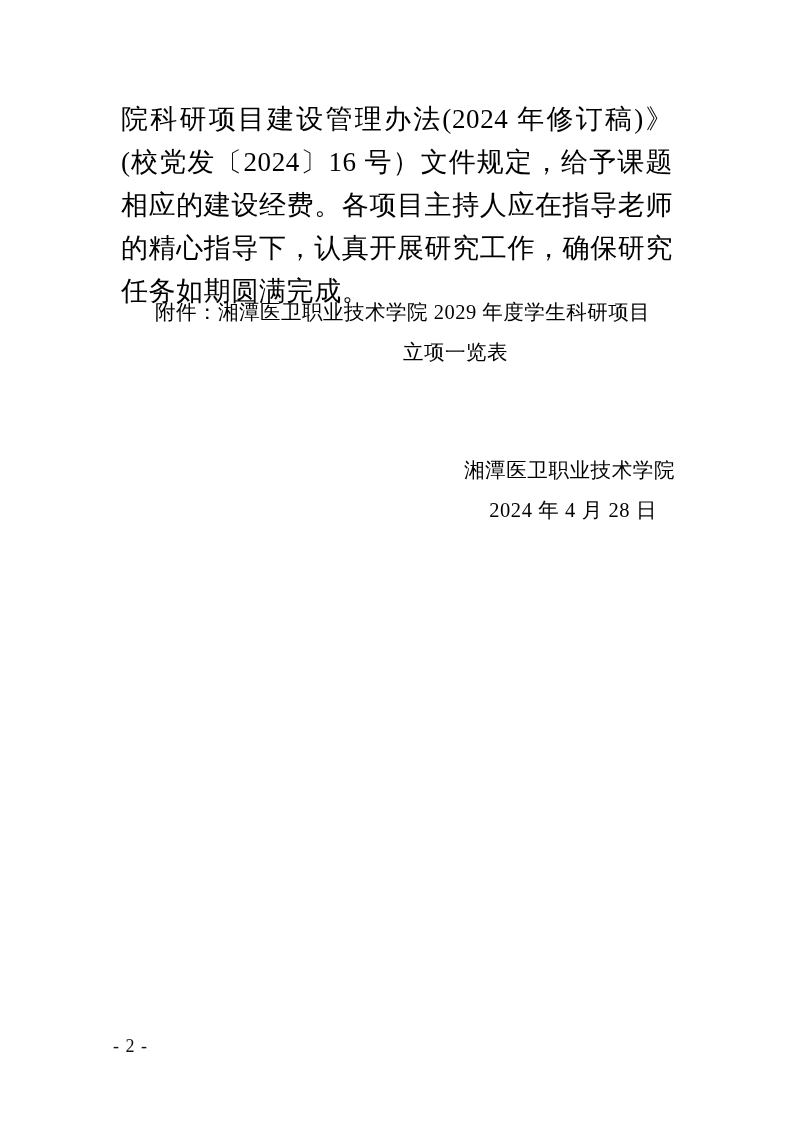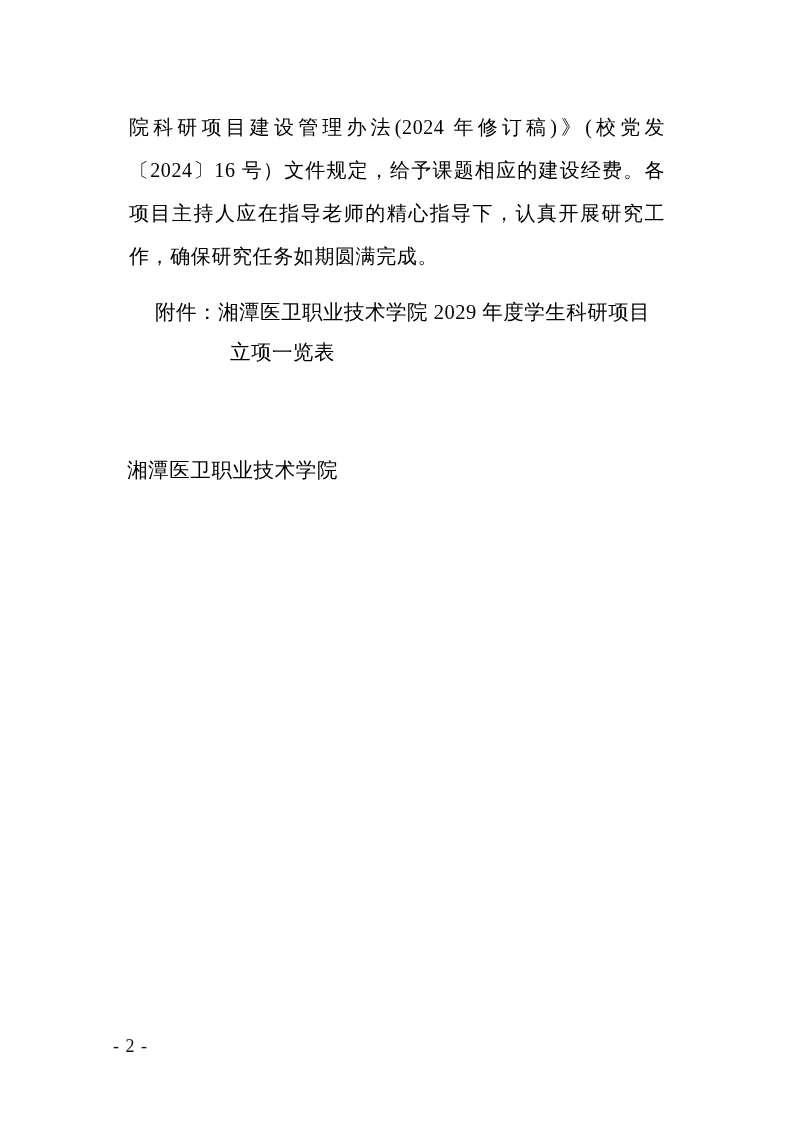--- a/index.html
+++ b/index.html
@@ -23,26 +23,26 @@
     box-sizing: border-box;
     padding: 0;
   }
   .body-block {
     position: absolute;
     left: 113px;
     top: 90px;
     width: 568px;
   }
   .para {
-    font-size: 20px;
+    font-size: 27px;
     line-height: 43px;
     letter-spacing: 0.6px;
     text-align: justify;
     text-justify: inter-ideograph;
-    margin: 16px;
+    margin: 8px;
   }
   .attach-block {
     position: absolute;
     left: 113px;
     top: 292px;
     width: 568px;
   }
   .attach-line1 {
     font-size: 20.5px;
     line-height: 40px;
@@ -50,26 +50,28 @@
     margin: 0;
     padding-left: 42px;
     text-indent: 0;
   }
   .attach-line2 {
     font-size: 20.5px;
     line-height: 40px;
     letter-spacing: 0.5px;
     margin: 0;
     padding-left: 117px;
+    text-align: center;
   }
   .signature-block {
     position: absolute;
-    left: 127px;
+    left: 113px;
     top: 450px;
     width: 568px;
+    text-align: right;
   }
   .sign-org {
     font-size: 20.5px;
     line-height: 40px;
     letter-spacing: 0.6px;
     margin: 0;
     padding-right: 6px;
   }
   .sign-date {
     font-size: 20.5px;
@@ -96,17 +98,18 @@
     <p class="para">院科研项目建设管理办法(2024 年修订稿)》(校党发〔2024〕16 号）文件规定，给予课题相应的建设经费。各项目主持人应在指导老师的精心指导下，认真开展研究工作，确保研究任务如期圆满完成。</p>
   </div>
 
   <div class="attach-block">
     <p class="attach-line1">附件：湘潭医卫职业技术学院 2029 年度学生科研项目</p>
     <p class="attach-line2">立项一览表</p>
   </div>
 
   <div class="signature-block">
     <p class="sign-org">湘潭医卫职业技术学院</p>
+    <p class="sign-date">2024 年 4 月 28 日</p>
   </div>
 
   <div class="page-number">- 2 -</div>
 
 </div>
 
 </body></html>

